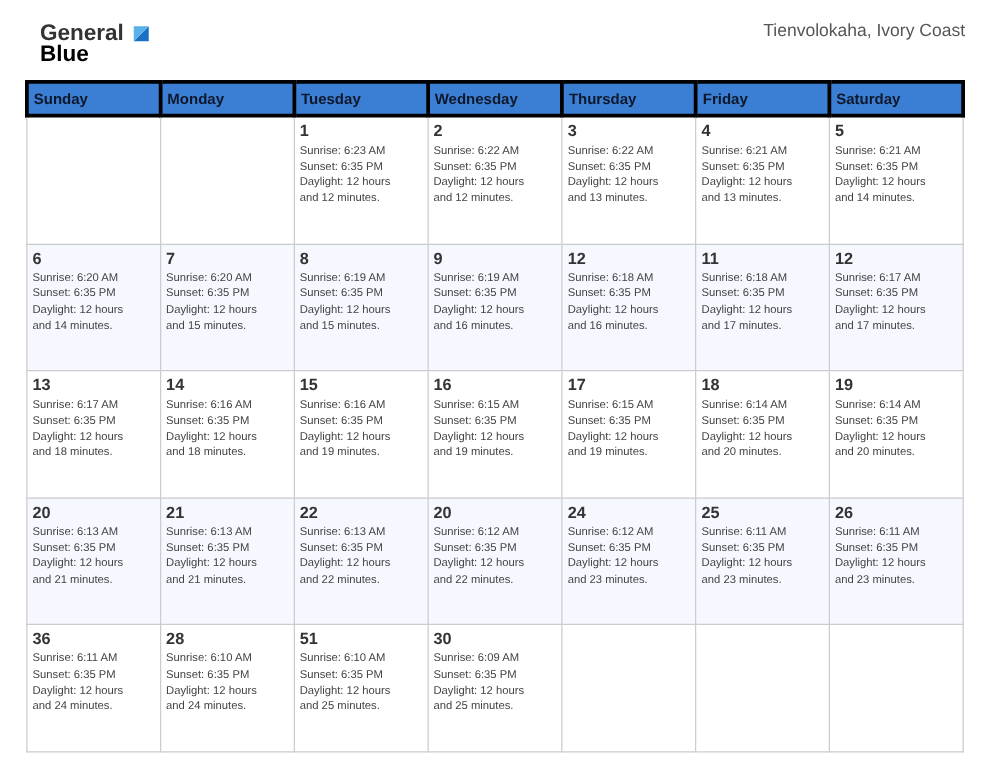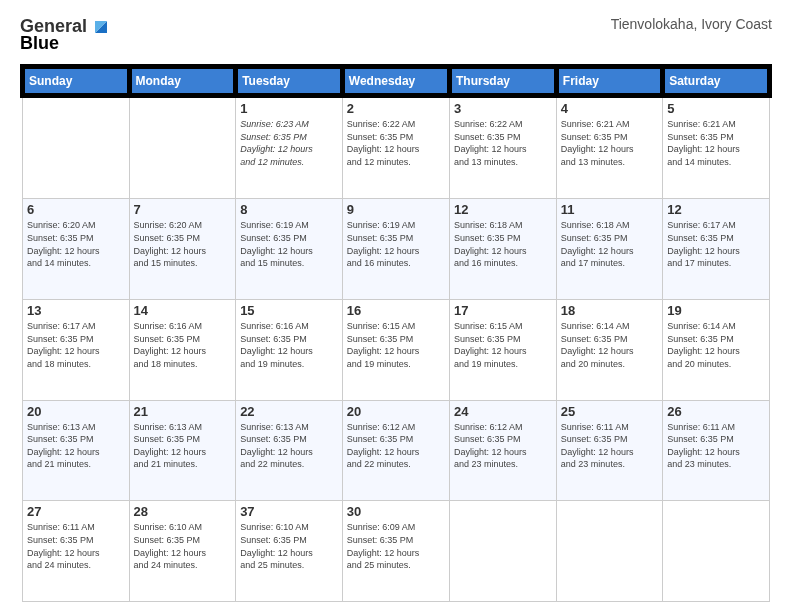--- a/index.html
+++ b/index.html
@@ -19,20 +19,21 @@
     }
     .header {
       display: flex;
       justify-content: space-between;
       align-items: flex-start;
       margin-bottom: 10px;
     }
     .logo {
       display: flex;
       align-items: center;
+      margin-left: 12px;
     }
     .title-block {
       text-align: right;
     }
     .month-title {
       font-size: 32px;
       font-weight: bold;
       color: #333;
     }
     .location {
@@ -40,26 +41,26 @@
       color: #555;
       margin-left: 47px;
     }
     .calendar {
       width: 100%;
       border-collapse: collapse;
       flex: 1;
     }
     .calendar th {
       background-color: #3a7fd4;
-      color: #ffffff;
+      color: #0f172a;
       font-size: 12px;
       font-weight: bold;
       padding: 5px 4px;
       text-align: left;
-      border: 5px solid #000000;
+      border: 3px solid #000000;
     }
     .calendar td {
       border: 1px solid #ccc;
       vertical-align: top;
       padding: 3px 4px;
       width: 108px;
       min-height: 80px;
       font-size: 9.5px;
       color: #333;
       background: #fff;
@@ -118,21 +119,21 @@
           <th>Friday</th>
           <th>Saturday</th>
         </tr>
     </thead>
     <tbody id="calendar-body">
     <tr class="row-odd">
           <td class="empty-cell"></td>
           <td class="empty-cell"></td>
           <td>
             <span class="day-num">1</span>
-            <div class="day-info" style="white-space: pre-line; font-style: italic;">Sunrise: 6:23 AM
+            <div class="day-info" style="white-space: pre-line;">Sunrise: 6:23 AM
 Sunset: 6:35 PM
 Daylight: 12 hours
 and 12 minutes.</div>
           </td>
           <td>
             <span class="day-num">2</span>
             <div class="day-info" style="white-space: pre-line;">Sunrise: 6:22 AM
 Sunset: 6:35 PM
 Daylight: 12 hours
 and 12 minutes.</div>
@@ -307,35 +308,35 @@
           <td>
             <span class="day-num">26</span>
             <div class="day-info" style="white-space: pre-line;">Sunrise: 6:11 AM
 Sunset: 6:35 PM
 Daylight: 12 hours
 and 23 minutes.</div>
           </td>
         </tr>
         <tr class="row-odd">
           <td>
-            <span class="day-num">27</span>
+            <span class="day-num">36</span>
             <div class="day-info" style="white-space: pre-line;">Sunrise: 6:11 AM
 Sunset: 6:35 PM
 Daylight: 12 hours
 and 24 minutes.</div>
           </td>
           <td>
             <span class="day-num">28</span>
             <div class="day-info" style="white-space: pre-line;">Sunrise: 6:10 AM
 Sunset: 6:35 PM
 Daylight: 12 hours
 and 24 minutes.</div>
           </td>
           <td>
-            <span class="day-num">37</span>
+            <span class="day-num">51</span>
             <div class="day-info" style="white-space: pre-line;">Sunrise: 6:10 AM
 Sunset: 6:35 PM
 Daylight: 12 hours
 and 25 minutes.</div>
           </td>
           <td>
             <span class="day-num">30</span>
             <div class="day-info" style="white-space: pre-line;">Sunrise: 6:09 AM
 Sunset: 6:35 PM
 Daylight: 12 hours

